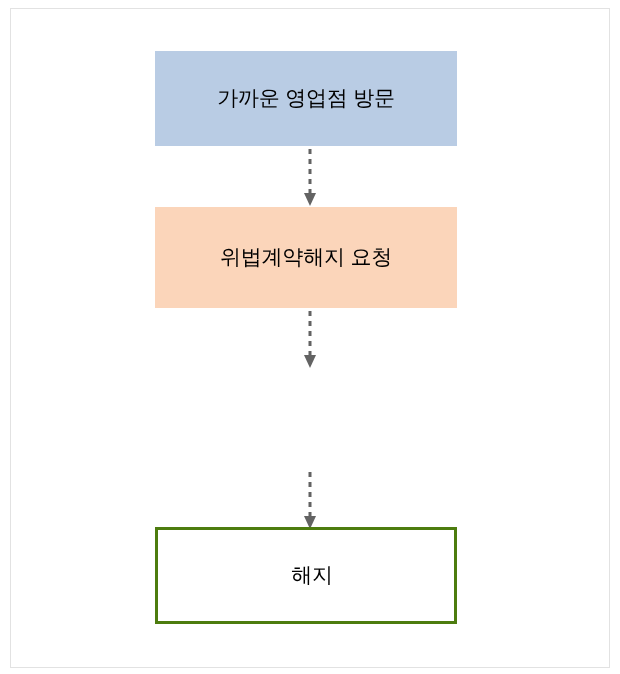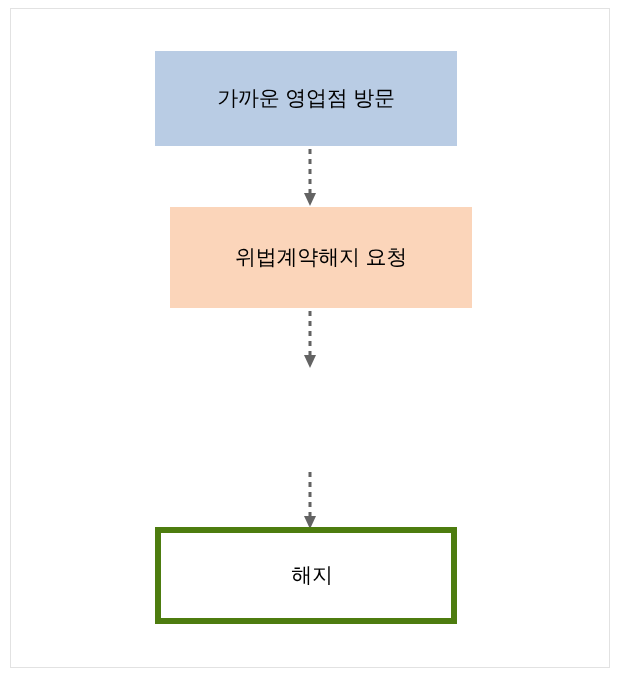--- a/index.html
+++ b/index.html
@@ -61,32 +61,31 @@
 
   .node-1 {
     top: 51px;
     height: 95px;
     background: #b9cce4;
   }
   .node-2 {
     top: 207px;
     height: 101px;
     background: #fbd5ba;
-    margin-left: 15px;
   }
   .node-3 {
     top: 368px;
     height: 101px;
     background: #fbd5ba;
   }
   .node-4 {
     top: 527px;
     height: 97px;
     background: #ffffff;
-    border: 6px solid #4d7c0f;
+    border: 3px solid #4d7c0f;
     padding-left: 12px;
   }
 
   
   .connector {
     position: absolute;
     left: 291px;
     width: 38px;
     height: 61px;
   }

